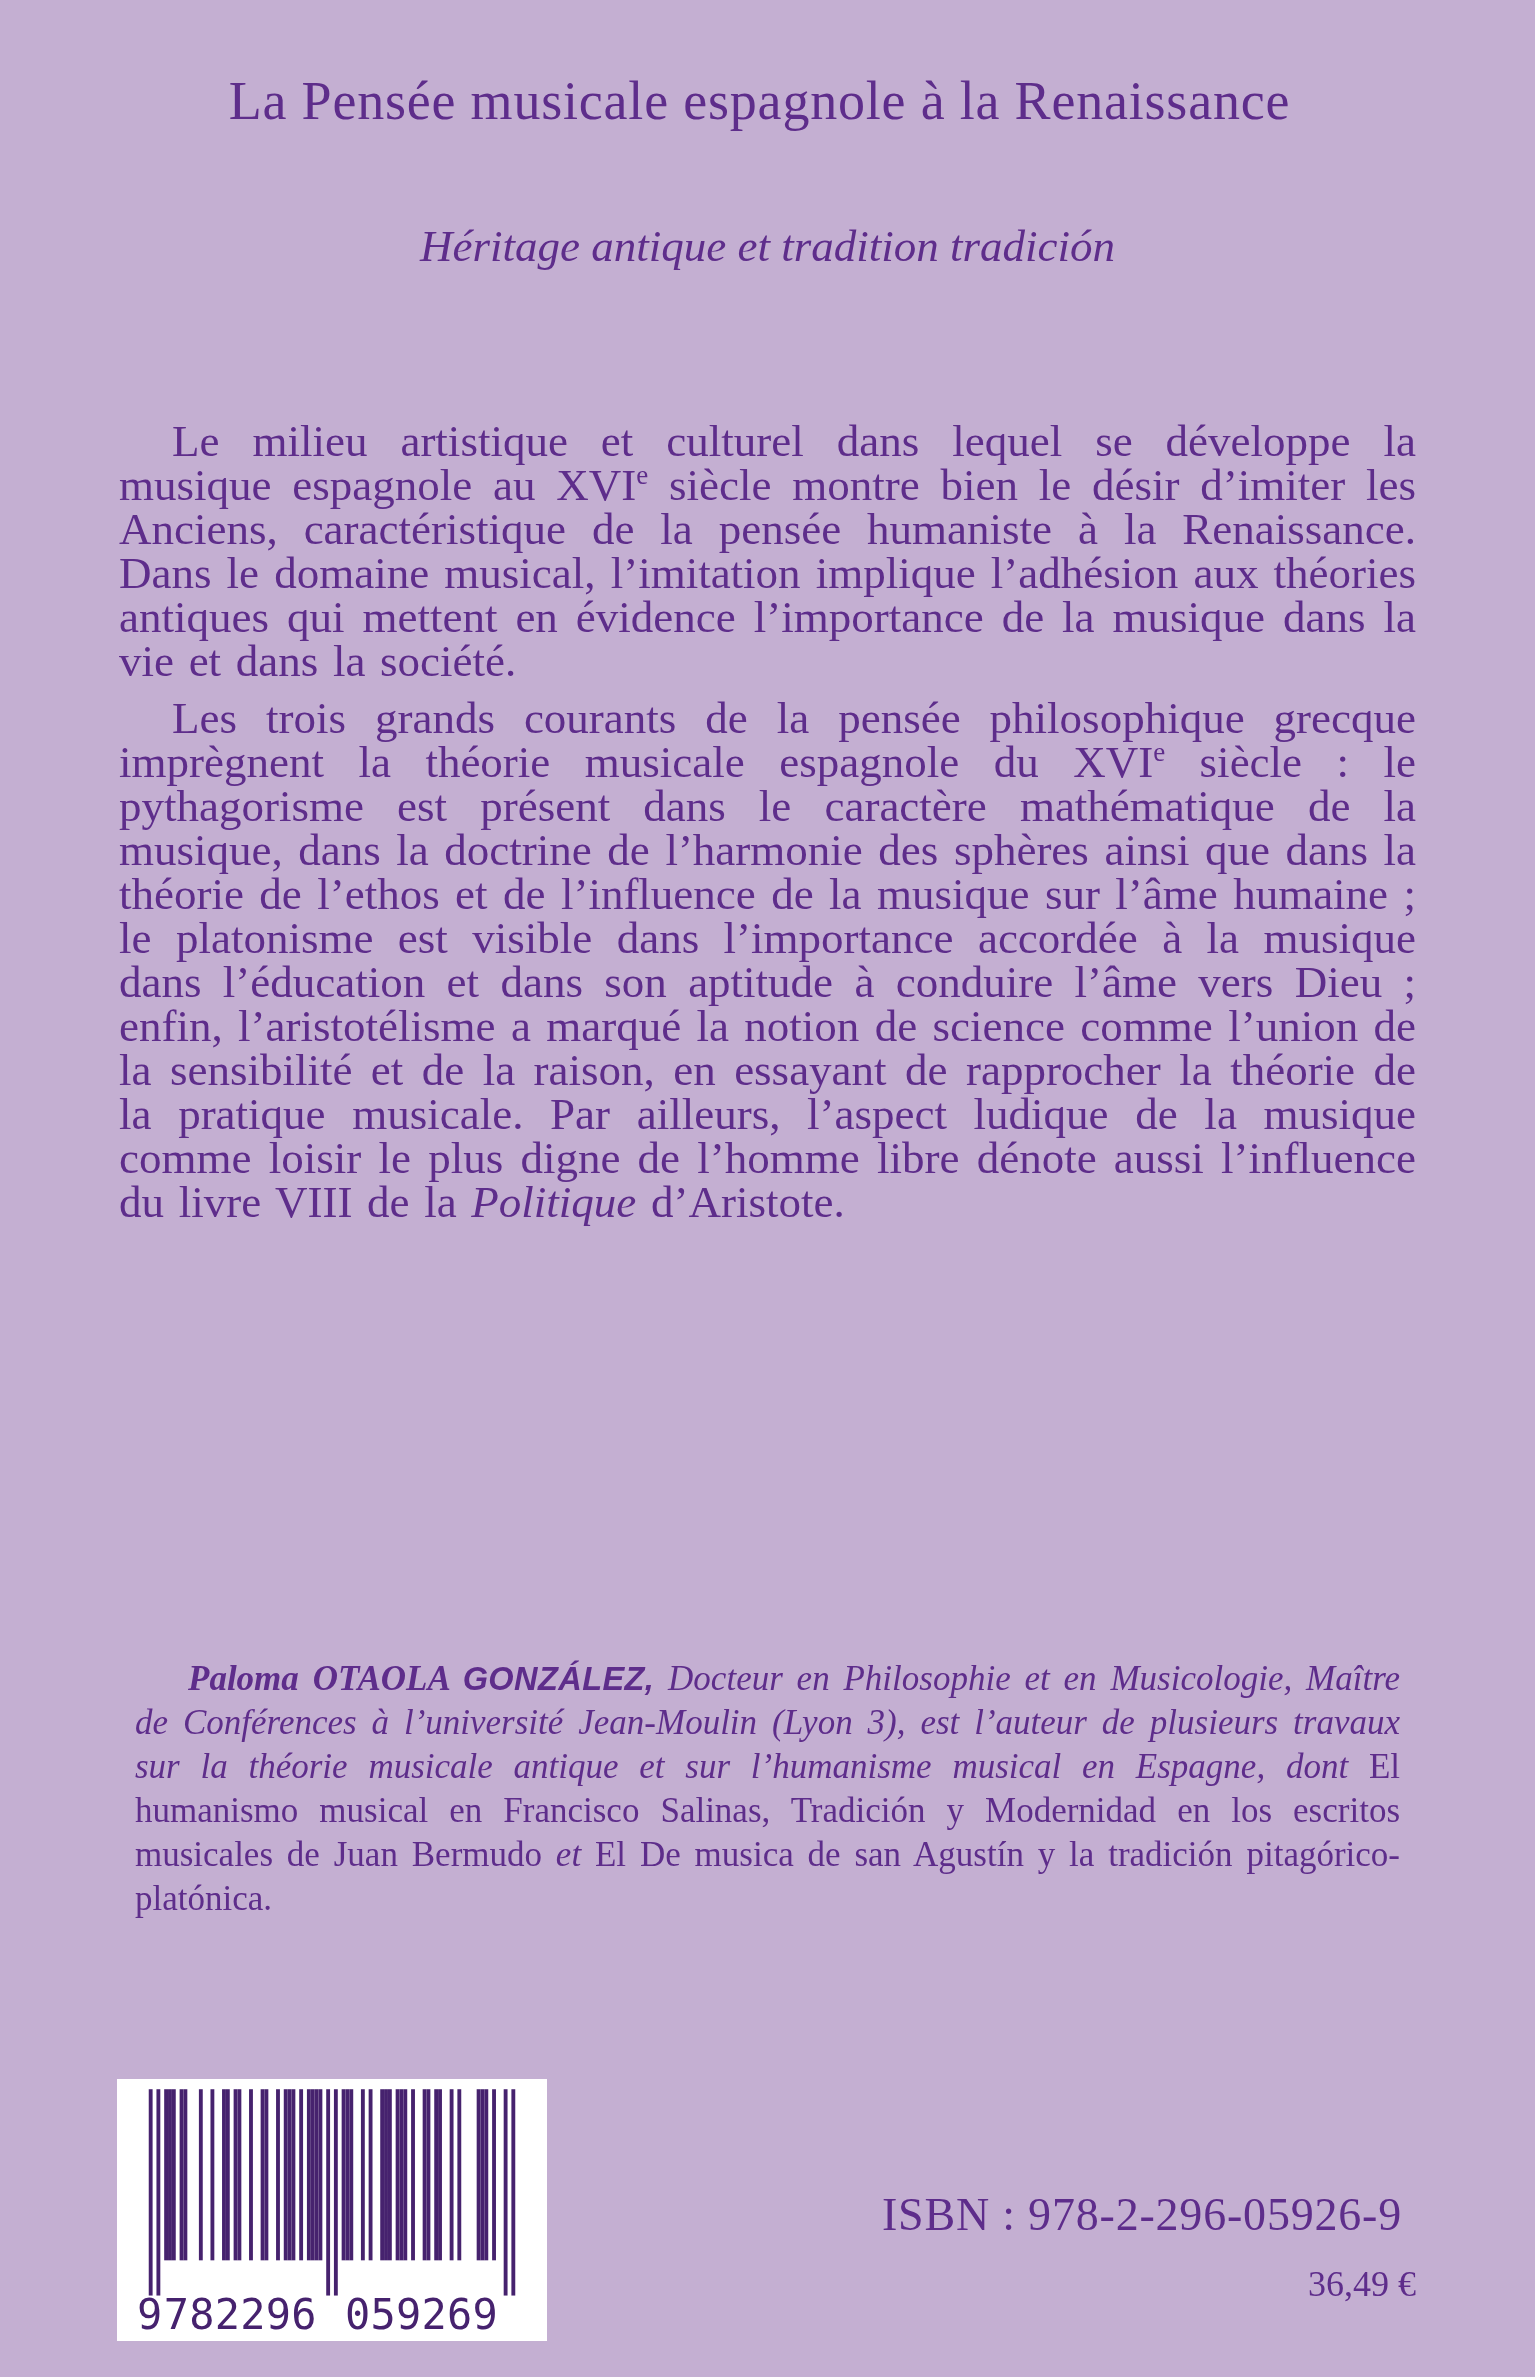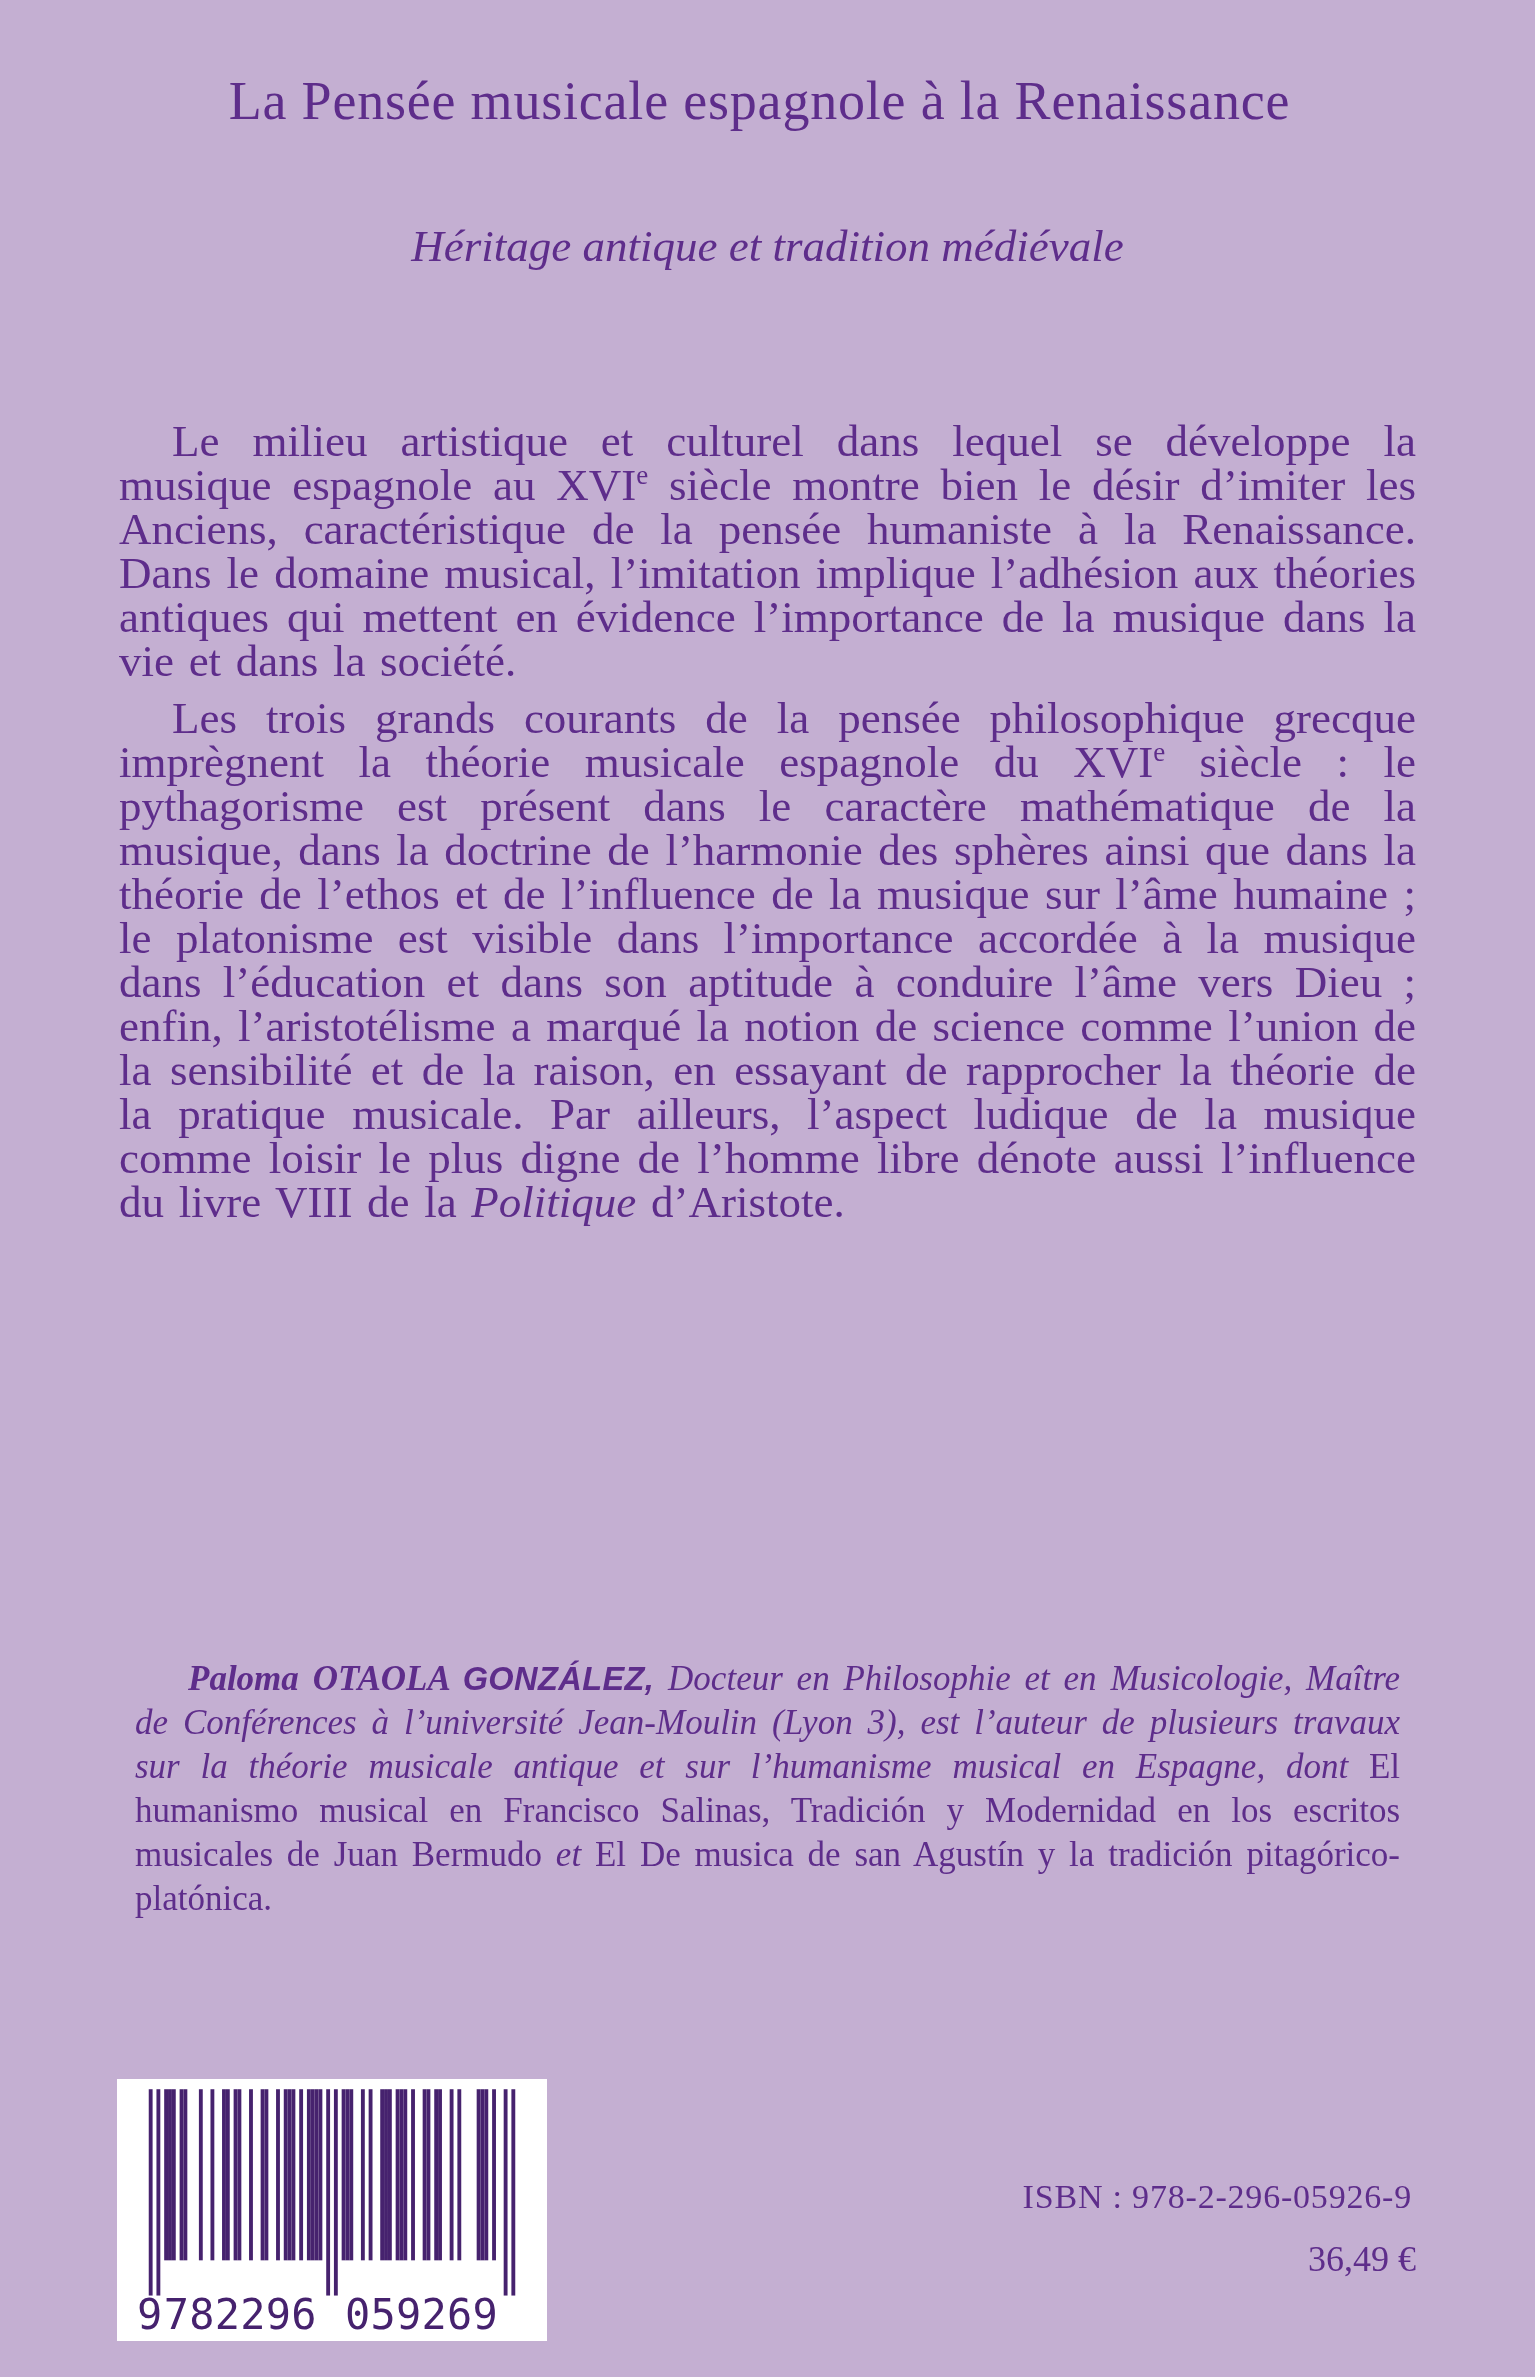--- a/index.html
+++ b/index.html
@@ -83,36 +83,36 @@
     font-size:50px;
     fill:var(--bar);
   }
 
   .footer-right{
     position:absolute;
     right:119px; top:2174px;
     text-align:right;
   }
   .isbn-line{
-    font-size:34px;
+    font-size:46px;
     letter-spacing:0.8px;
-    margin:4px;
+    margin:14px;
   }
   .price-line{
     font-size:36px;
     margin:22px 0 0 0;
   }
 </style>
 </head>
 <body>
 
 <div class="cover">
 
   <h1 class="title">La Pensée musicale espagnole à la Renaissance</h1>
-  <h2 class="subtitle">Héritage antique et tradition médiévale</h2>
+  <h2 class="subtitle">Héritage antique et tradition tradición</h2>
 
   <div class="body-paragraphs">
       <p><span class="seg-r">Le milieu artistique et culturel dans lequel se développe la musique espagnole au XVI</span><sup class="seg-sup">e</sup><span class="seg-r"> siècle montre bien le désir d’imiter les Anciens, caractéristique de la pensée humaniste à la Renaissance. Dans le domaine musical, l’imitation implique l’adhésion aux théories antiques qui mettent en évidence l’importance de la musique dans la vie et dans la société.</span></p>
       <p><span class="seg-r">Les trois grands courants de la pensée philosophique grecque imprègnent la théorie musicale espagnole du XVI</span><sup class="seg-sup">e</sup><span class="seg-r"> siècle : le pythagorisme est présent dans le caractère mathématique de la musique, dans la doctrine de l’harmonie des sphères ainsi que dans la théorie de l’ethos et de l’influence de la musique sur l’âme humaine ; le platonisme est visible dans l’importance accordée à la musique dans l’éducation et dans son aptitude à conduire l’âme vers Dieu ; enfin, l’aristotélisme a marqué la notion de science comme l’union de la sensibilité et de la raison, en essayant de rapprocher la théorie de la pratique musicale. Par ailleurs, l’aspect ludique de la musique comme loisir le plus digne de l’homme libre dénote aussi l’influence du livre VIII de la </span><span class="seg-i">Politique</span><span class="seg-r"> d’Aristote.</span></p>
     </div>
 
   <p class="author-bio"><span class="seg-bi">Paloma OTAOLA </span><span class="seg-bsi">GONZÁLEZ,</span><span class="seg-i"> Docteur en Philosophie et en Musicologie, Maître de Conférences à l’université Jean-Moulin (Lyon 3), est l’auteur de plusieurs travaux sur la théorie musicale antique et sur l’humanisme musical en Espagne, dont </span><span class="seg-r">El humanismo musical en Francisco Salinas, Tradición y Modernidad en los escritos musicales de Juan Bermudo</span><span class="seg-i"> et </span><span class="seg-r">El De musica de san Agustín y la tradición pitagórico-platónica.</span></p>
 
   <div class="barcode-panel">
     <svg width="390" height="252" viewBox="0 0 465 300" xmlns="http://www.w3.org/2000/svg">

